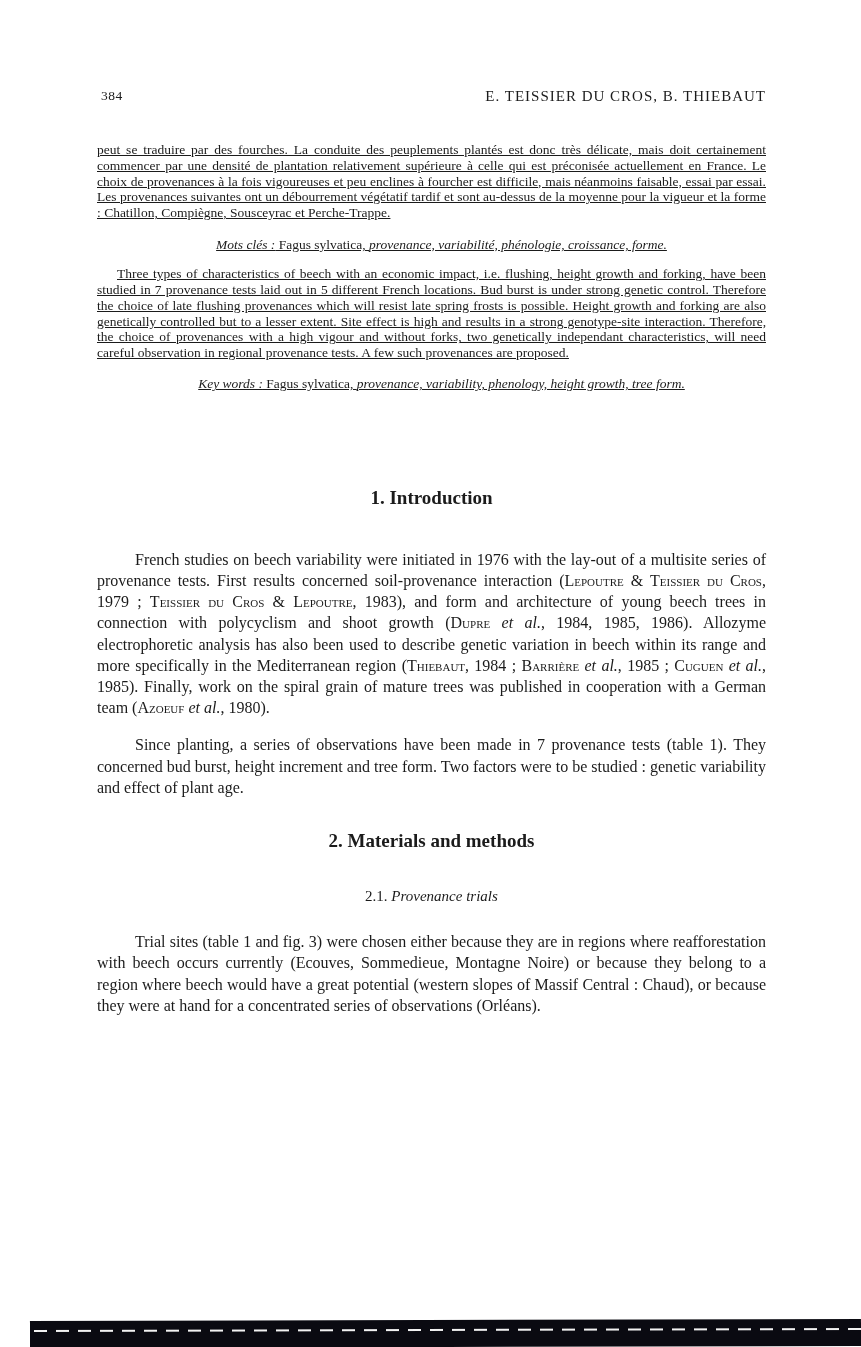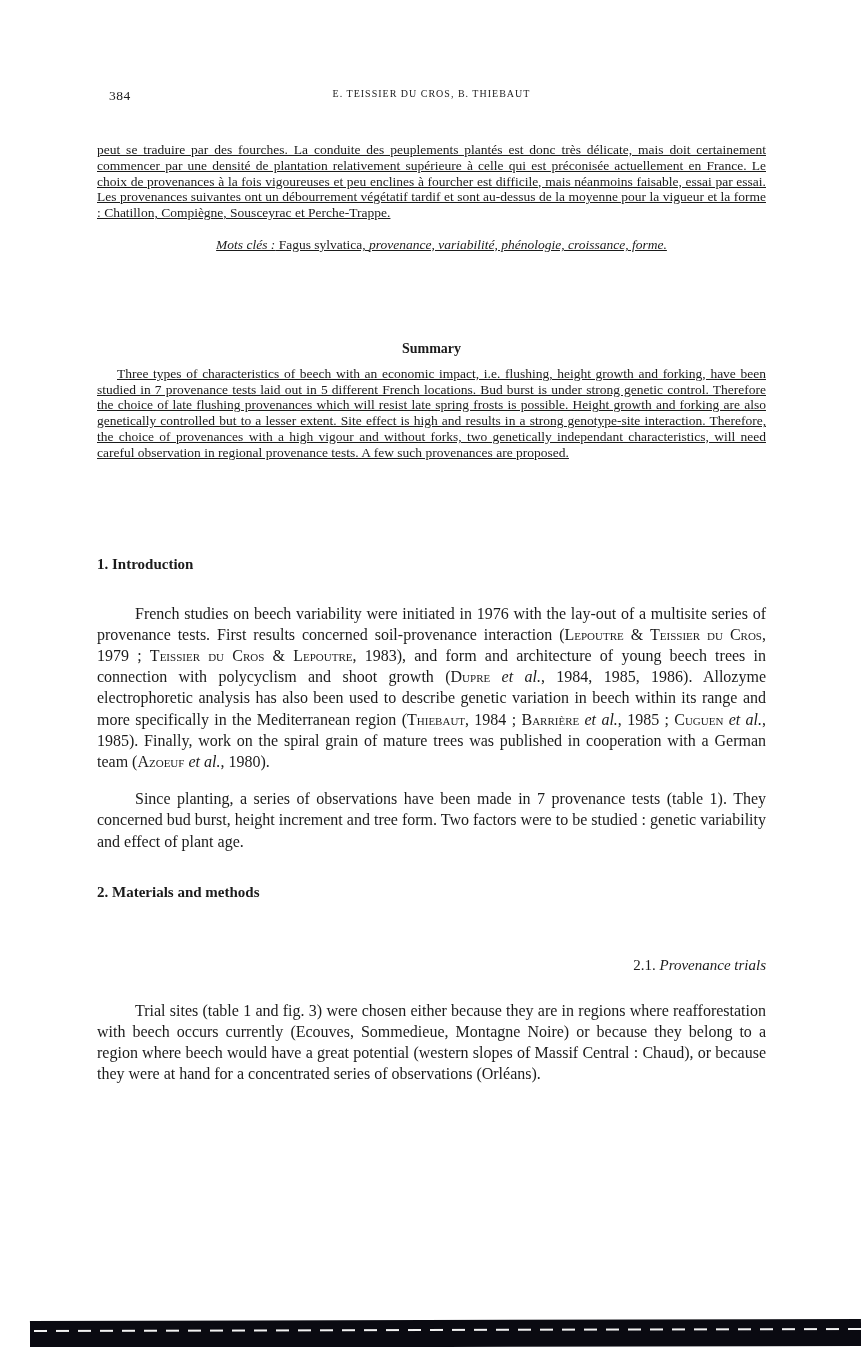--- a/index.html
+++ b/index.html
@@ -16,27 +16,27 @@
     width: 861px; height: 1347px;
     box-sizing: border-box;
     padding: 88px 95px 0 97px;
   }
   .header {
     position: relative;
     height: 16px;
     font-size: 13.5px;
   }
   .page-number {
-    position: absolute; left: 12px; top: 0;
+    position: absolute; left: 4px; top: 0;
     letter-spacing: 0.5px;
   }
   .running-head {
-    text-align: center;
+    text-align: right;
     letter-spacing: 1px;
-    font-size: 10px;
+    font-size: 15px;
   }
   .small-text {
     font-size: 13.5px;
     line-height: 15.8px;
     text-align: justify;
     text-decoration: underline;
   }
   .body-text {
     font-size: 16px;
     line-height: 21.2px;
@@ -46,30 +46,31 @@
   .keyline { margin-top: 16px; text-indent: 20px; text-align: center; }
   .summary-heading {
     margin-top: 88px;
     text-align: center;
     font-weight: bold;
     font-size: 14px;
   }
   .summary-paragraph { margin-top: 9px; text-indent: 20px; }
   .keywords-line { margin-top: 15px; }
   .section-heading {
+    text-align: center;
     font-weight: bold;
-    font-size: 15px;
+    font-size: 19px;
   }
   .intro-heading { margin-top: 95px; }
-  .intro-p1 { margin-top: 30px; text-indent: 38px; }
+  .intro-p1 { margin-top: 40px; text-indent: 38px; }
   .intro-p2 { margin-top: 12px; text-indent: 38px; }
   .materials-heading { margin-top: 32px; }
   .subsection-heading {
-    margin-top: 56px;
-    text-align: right;
+    margin-top: 36px;
+    text-align: center;
     font-size: 15px;
   }
   .materials-paragraph { margin-top: 26px; text-indent: 38px; }
   .sc { font-variant: small-caps; }
   i { font-style: italic; }
   .scan-bar {
     position: absolute;
     left: 30px; right: 0; bottom: 0;
     height: 27px;
     background: #0a0a11;
@@ -89,24 +90,24 @@
 
   <div class="header">
     <span class="page-number">384</span>
     <div class="running-head">E. TEISSIER DU CROS, B. THIEBAUT</div>
   </div>
 
   <p class="small-text french-paragraph">peut se traduire par des fourches. La conduite des peuplements plantés est donc très délicate, mais doit certainement commencer par une densité de plantation relativement supérieure à celle qui est préconisée actuellement en France. Le choix de provenances à la fois vigoureuses et peu enclines à fourcher est difficile, mais néanmoins faisable, essai par essai. Les provenances suivantes ont un débourrement végétatif tardif et sont au-dessus de la moyenne pour la vigueur et la forme : Chatillon, Compiègne, Sousceyrac et Perche-Trappe.</p>
 
   <p class="small-text keyline"><i>Mots clés :</i> Fagus sylvatica, <i>provenance, variabilité, phénologie, croissance, forme.</i></p>
 
-  <div class="summary-heading">Summary</div>
 
   <p class="small-text summary-paragraph">Three types of characteristics of beech with an economic impact, i.e. flushing, height growth and forking, have been studied in 7 provenance tests laid out in 5 different French locations. Bud burst is under strong genetic control. Therefore the choice of late flushing provenances which will resist late spring frosts is possible. Height growth and forking are also genetically controlled but to a lesser extent. Site effect is high and results in a strong genotype-site interaction. Therefore, the choice of provenances with a high vigour and without forks, two genetically independant characteristics, will need careful observation in regional provenance tests. A few such provenances are proposed.</p>
 
+  <p class="small-text keyline keywords-line"><i>Key words :</i> Fagus sylvatica, <i>provenance, variability, phenology, height growth, tree form.</i></p>
 
   <div class="section-heading intro-heading">1. Introduction</div>
 
   <p class="body-text intro-p1">French studies on beech variability were initiated in 1976 with the lay-out of a multisite series of provenance tests. First results concerned soil-provenance interaction (<span class="sc">Lepoutre</span> &amp; <span class="sc">Teissier du Cros</span>, 1979 ; <span class="sc">Teissier du Cros</span> &amp; <span class="sc">Lepoutre</span>, 1983), and form and architecture of young beech trees in connection with polycyclism and shoot growth (<span class="sc">Dupre</span> <i>et al.</i>, 1984, 1985, 1986). Allozyme electrophoretic analysis has also been used to describe genetic variation in beech within its range and more specifically in the Mediterranean region (<span class="sc">Thiebaut</span>, 1984 ; <span class="sc">Barrière</span> <i>et al.</i>, 1985 ; <span class="sc">Cuguen</span> <i>et al.</i>, 1985). Finally, work on the spiral grain of mature trees was published in cooperation with a German team (<span class="sc">Azoeuf</span> <i>et al.</i>, 1980).</p>
 
   <p class="body-text intro-p2">Since planting, a series of observations have been made in 7 provenance tests (table 1). They concerned bud burst, height increment and tree form. Two factors were to be studied : genetic variability and effect of plant age.</p>
 
   <div class="section-heading materials-heading">2. Materials and methods</div>
 
   <div class="subsection-heading">2.1. <i>Provenance trials</i></div>

